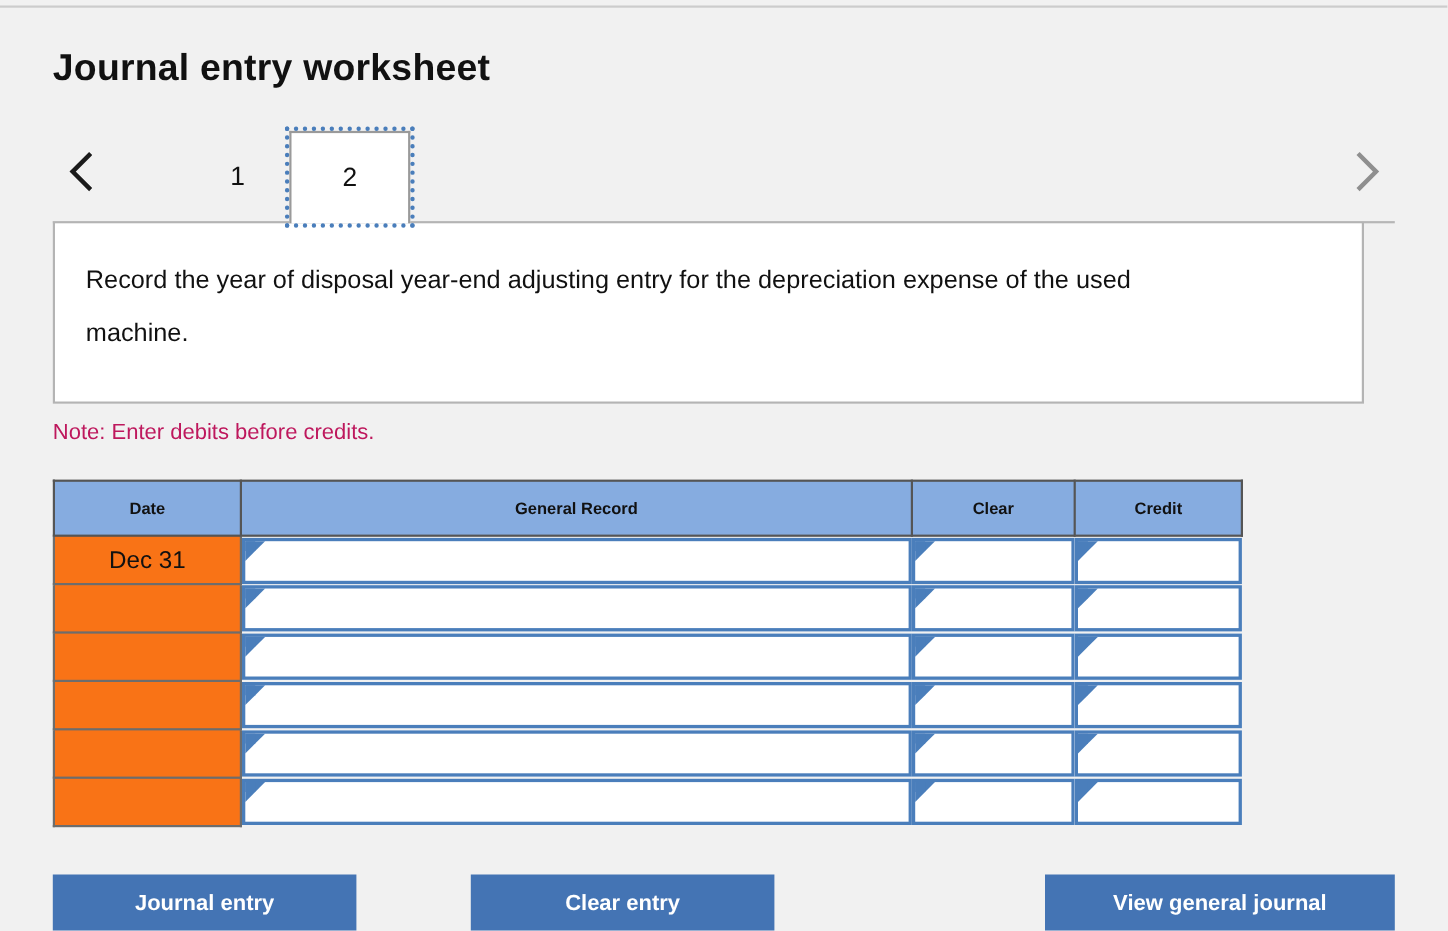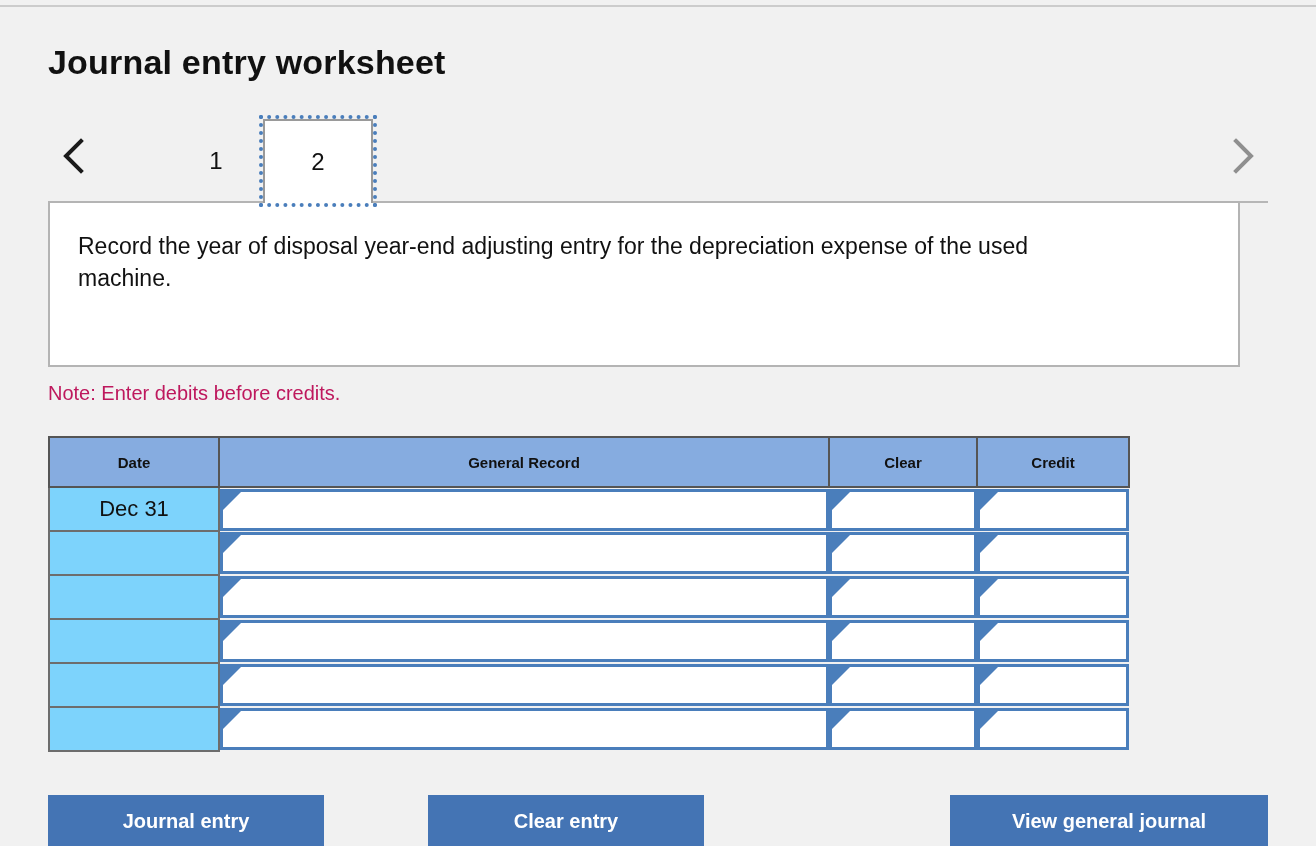--- a/index.html
+++ b/index.html
@@ -108,21 +108,21 @@
     background: #ffffff;
     border: 2px solid #b4b4b4;
     z-index: 1;
   }
   #instruction-text {
     position: absolute;
     left: 28px;
     top: 27px;
     width: 1000px;
     font-size: 23px;
-    line-height: 32px;
+    line-height: 48px;
     color: #111111;
   }
 
   
   #note-text {
     position: absolute;
     left: 48px;
     top: 375px;
     font-size: 20px;
     color: #be185d;
@@ -144,21 +144,21 @@
     font-weight: bold;
     color: #111111;
     height: 48px;
     padding: 0;
     text-align: center;
   }
   #journal-table td {
     border: 2px solid #6d6d6d;
     padding: 0;
     height: 42px;
-    background: #7dd3fc;
+    background: #f97316;
     vertical-align: middle;
   }
   .col-date    { width: 170px; }
   .col-journal { width: 610px; }
   .col-debit   { width: 148px; }
   .col-credit  { width: 152px; }
 
   .date-cell {
     text-align: center;
     font-size: 22px;

